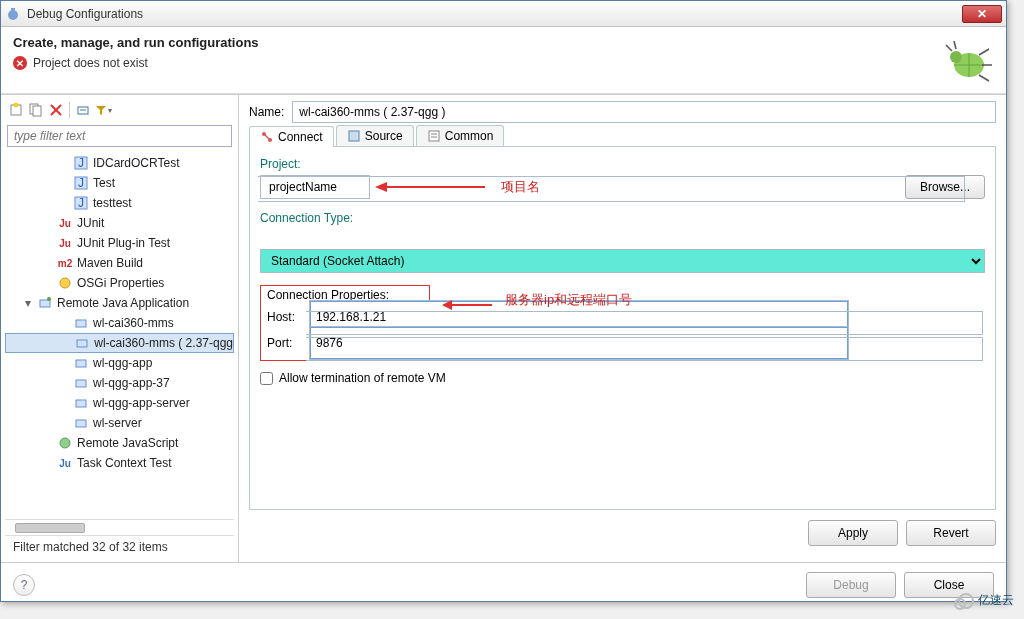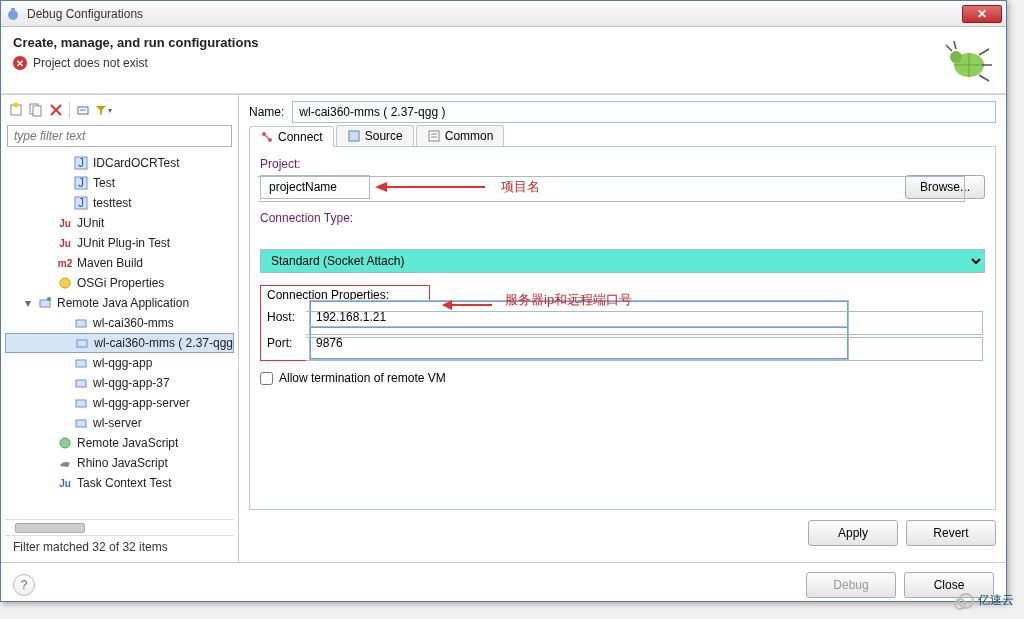--- a/index.html
+++ b/index.html
@@ -46,21 +46,21 @@
 .right-panel { flex: 1; padding: 6px 10px; display: flex; flex-direction: column; }
 .name-row { display: flex; align-items: center; gap: 8px; margin-bottom: 2px; }
 .name-row input { flex: 1; height: 22px; border: 1px solid #abc; padding: 2px 6px; }
 
 .tabs { display: flex; border-bottom: 1px solid #bcc; }
 .tab { display: flex; align-items: center; gap: 4px; padding: 3px 10px; border: 1px solid #bcc; border-bottom: none; background: #f5f5f5; margin-right: 2px; cursor: pointer; border-radius: 3px 3px 0 0; }
 .tab.active { background: #fff; position: relative; top: 1px; }
 .tab-icon { width: 14px; height: 14px; }
 
 .tab-content { border: 1px solid #bcc; border-top: none; padding: 10px; flex: 1; }
-.field-label { color: #701a75; margin-bottom: 4px; display:block; }
+.field-label { color: #0f766e; margin-bottom: 4px; display:block; }
 .project-row { display: flex; gap: 6px; align-items: center; }
 .project-row input { flex: 1; height: 24px; border: 1px solid #abc; padding: 2px 8px; }
 .browse-btn { width: 80px; height: 24px; border: 1px solid #aaa; background: linear-gradient(to bottom,#fdfdfd,#e5e5e5); border-radius: 3px; cursor:pointer; }
 
 .red-box { border: 1px solid #e03030; }
 .red-lbl { color: #d02020; font-size:13px; }
 
 .conn-type { margin-top: 12px; }
 .conn-type select { width: 100%; height: 24px; border: 1px solid #abc; background: #5eead4; padding: 2px 6px; margin-top: 20px; }
 
@@ -298,29 +298,20 @@
             <span class="lbl">wl-server</span>
           </div>
           <div class="tree-row indent-2">
             <span class="twisty"></span>
             <span class="ti">
               <svg width="14" height="14">
                 <circle cx="7" cy="7" r="5" fill="#8fce8f" stroke="#5a9f5a"></circle>
               </svg>
             </span>
             <span class="lbl">Remote JavaScript</span>
-          </div>
-          <div class="tree-row indent-2">
-            <span class="twisty"></span>
-            <span class="ti">
-              <svg width="14" height="14">
-                <path d="M2 10 Q5 4 12 7 L10 11 Z" fill="#888"></path>
-              </svg>
-            </span>
-            <span class="lbl">Rhino JavaScript</span>
           </div>
           <div class="tree-row indent-2">
             <span class="twisty"></span>
             <span class="ti">
               <span style="color:#3a6fc0;font-weight:bold;font-size:10px;">Ju</span>
             </span>
             <span class="lbl">Task Context Test</span>
           </div>
         </div>
       <div class="scroll-x">

